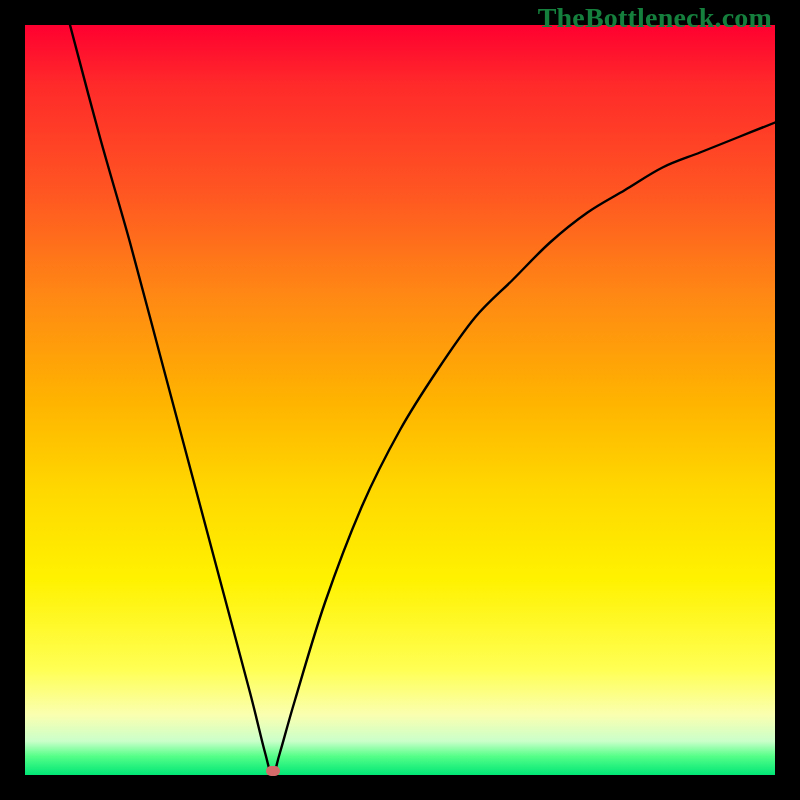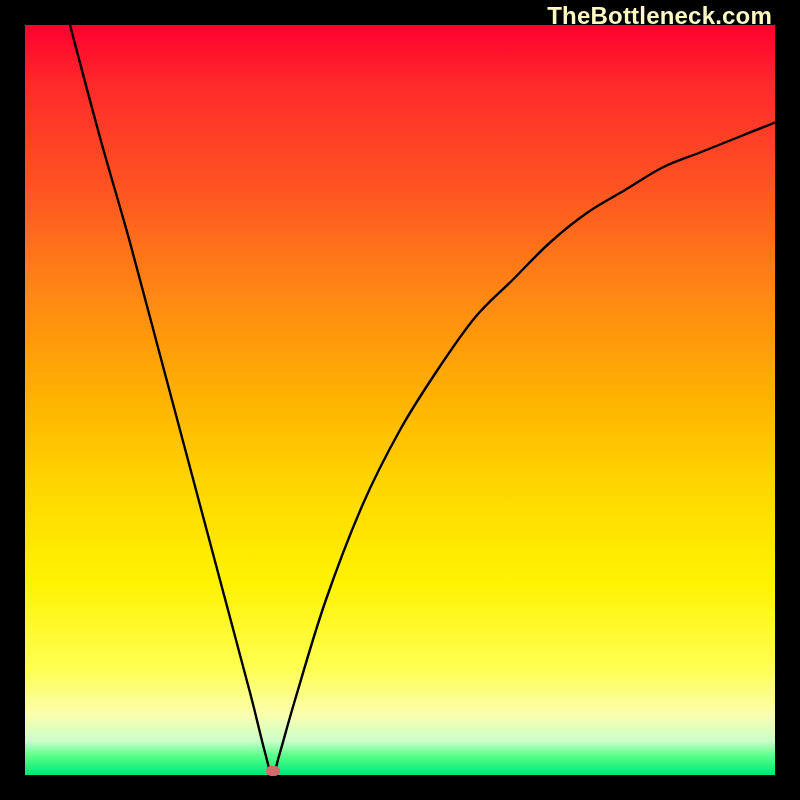--- a/index.html
+++ b/index.html
@@ -27,24 +27,24 @@
       #ffff55 86%,
       #faffb0 92%,
       #caffca 95.5%,
       #55ff88 97.5%,
       #00e676 100%);
   }
   .watermark {
     position: absolute;
     top: 2px;
     right: 28px;
-    font-family: Liberation Sans, sans-serif;
-    font-size: 24px;
+    font-family: Liberation Serif, serif;
+    font-size: 28px;
     font-weight: bold;
-    color: #fef9c3;
+    color: #15803d;
     letter-spacing: 0.2px;
   }
   svg.curve {
     position: absolute;
     left: 0;
     top: 0;
     width: 750px;
     height: 750px;
   }
   .marker {

